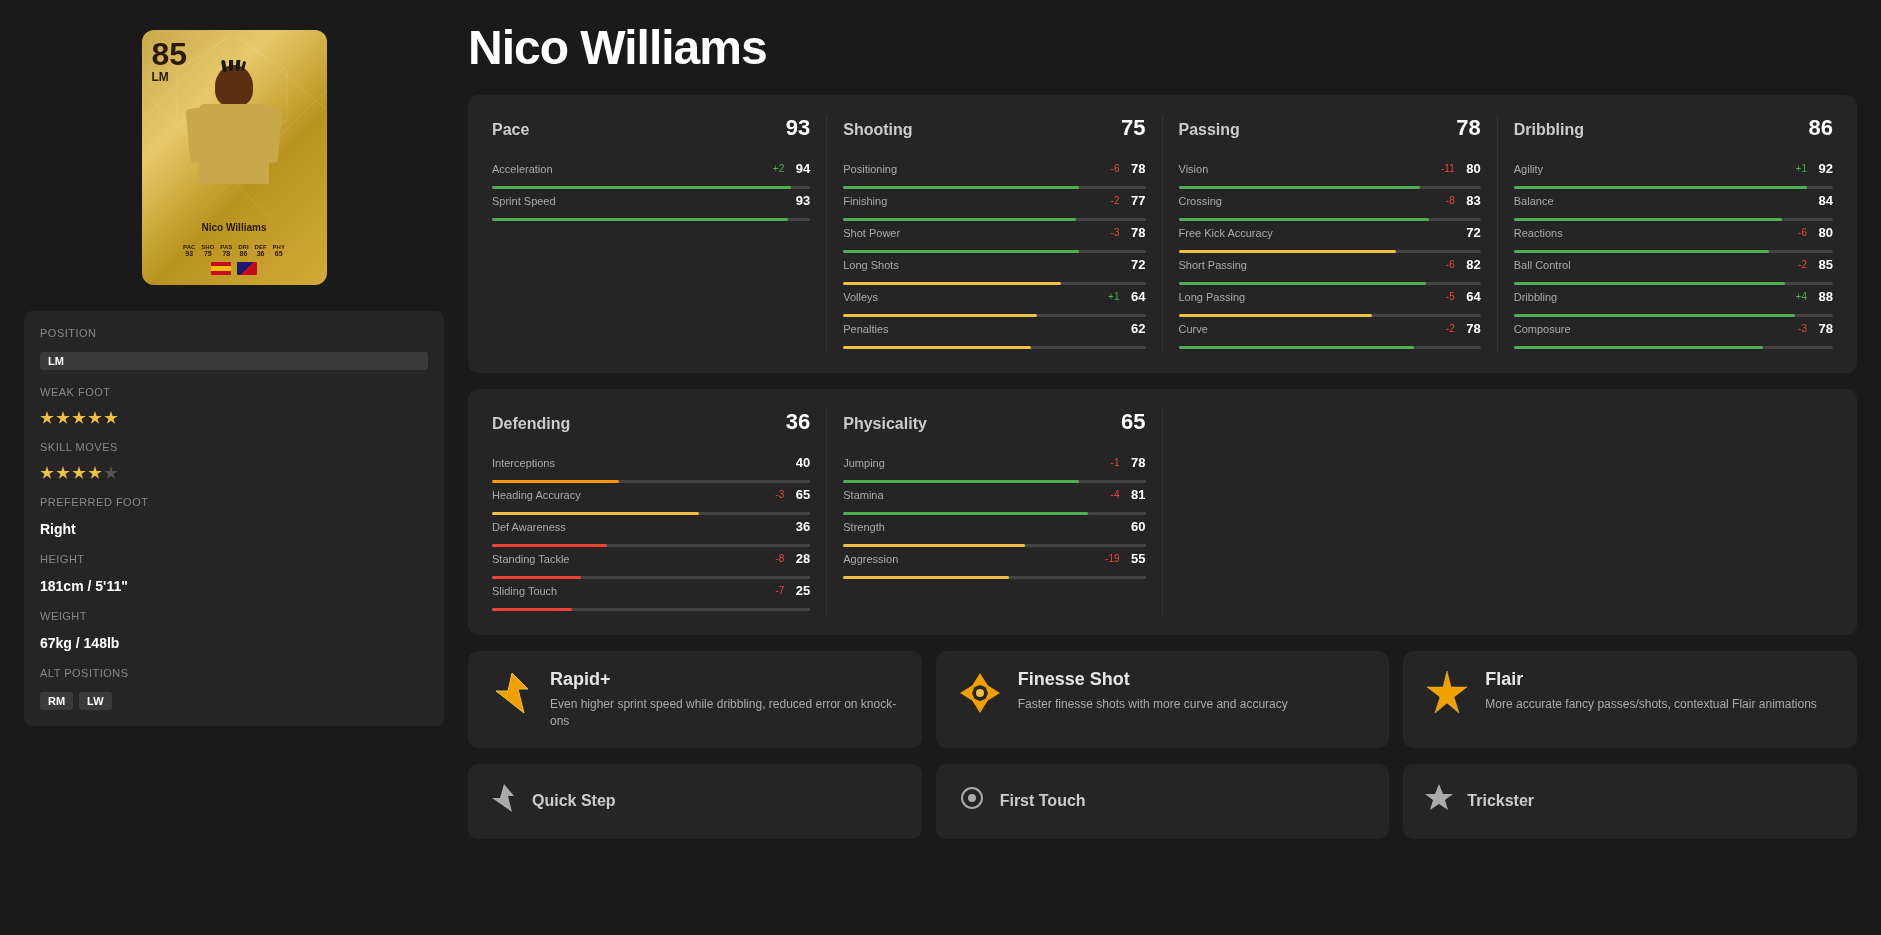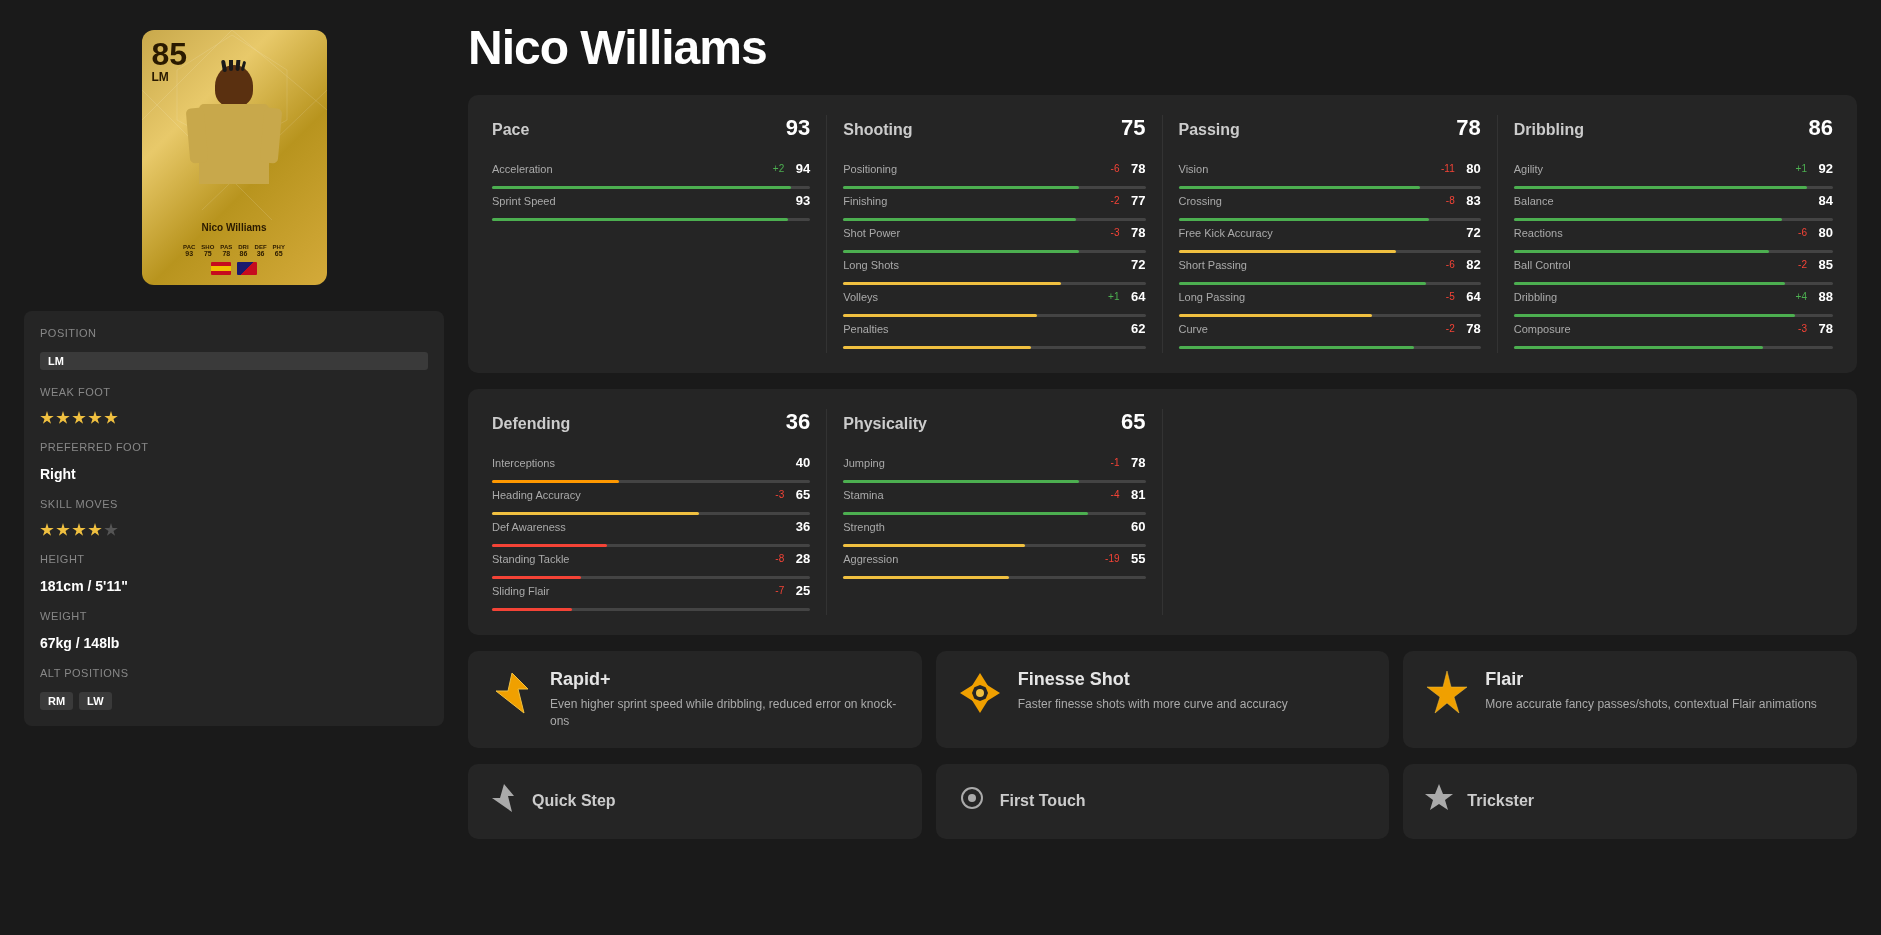--- a/index.html
+++ b/index.html
@@ -429,36 +429,36 @@
         <div class="stars-row">
           <div class="star"></div>
           <div class="star"></div>
           <div class="star"></div>
           <div class="star"></div>
           <div class="star"></div>
         </div>
       </div>
 
       <div class="info-row">
-        <div class="info-label">Preferred Foot</div>
-        <div class="info-value">Right</div>
-      </div>
-
-      <div class="info-row">
         <div class="info-label">Skill Moves</div>
         <div class="stars-row">
           <div class="star"></div>
           <div class="star"></div>
           <div class="star"></div>
           <div class="star"></div>
           <div class="star empty"></div>
         </div>
       </div>
 
       <div class="info-row">
+        <div class="info-label">Preferred Foot</div>
+        <div class="info-value">Right</div>
+      </div>
+
+      <div class="info-row">
         <div class="info-label">Height</div>
         <div class="info-value">181cm / 5'11"</div>
       </div>
 
       <div class="info-row">
         <div class="info-label">Weight</div>
         <div class="info-value">67kg / 148lb</div>
       </div>
 
       <div class="info-row">
@@ -747,21 +747,21 @@
             <span class="stat-name">Standing Tackle</span>
             <span class="stat-modifier" style="color:#f44336">-8</span>
             <span class="stat-value">28</span>
           </div>
           <div class="stat-bar-container">
               <div class="stat-bar bar-red" style="width:28%"></div>
             </div>
         </div>
         <div class="stat-block">
           <div class="stat-row">
-            <span class="stat-name">Sliding Flair</span>
+            <span class="stat-name">Sliding Touch</span>
             <span class="stat-modifier" style="color:#f44336">-7</span>
             <span class="stat-value">25</span>
           </div>
           <div class="stat-bar-container">
               <div class="stat-bar bar-red" style="width:25%"></div>
             </div>
         </div>
       </div>
 
       <div class="stat-category">

